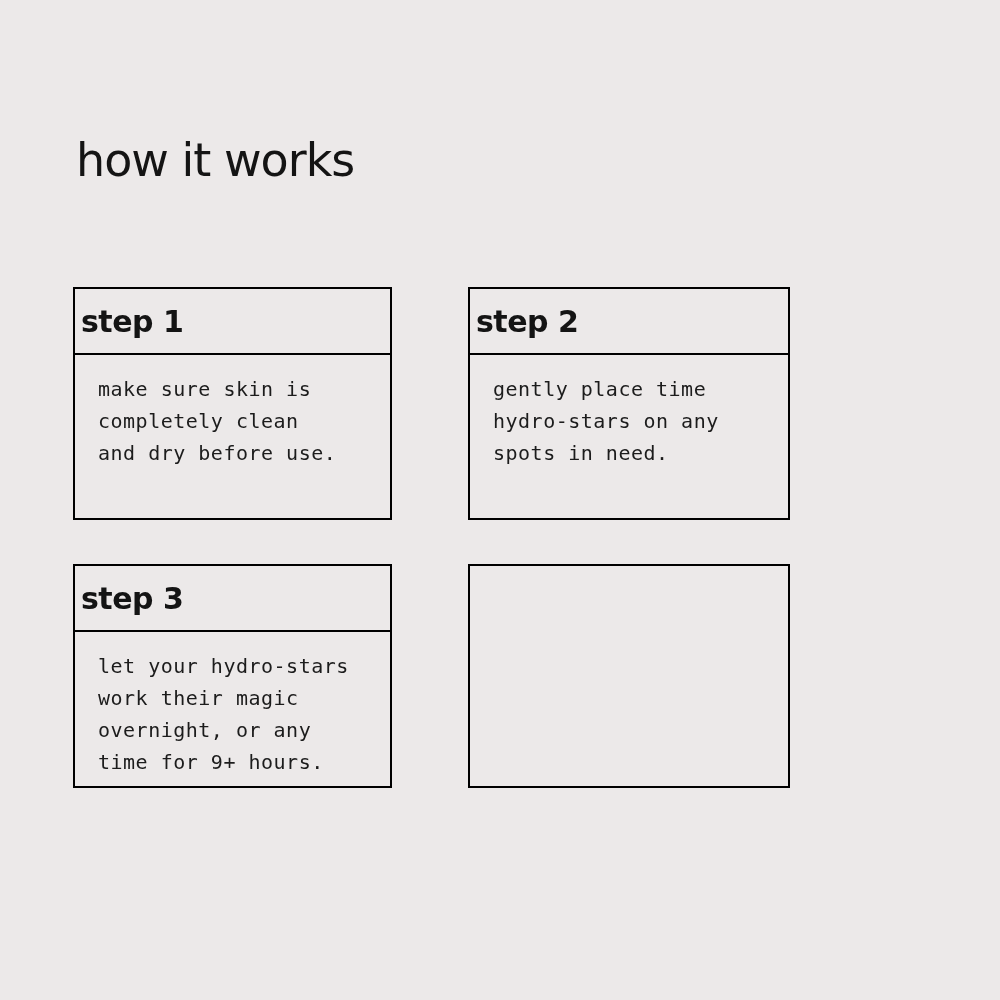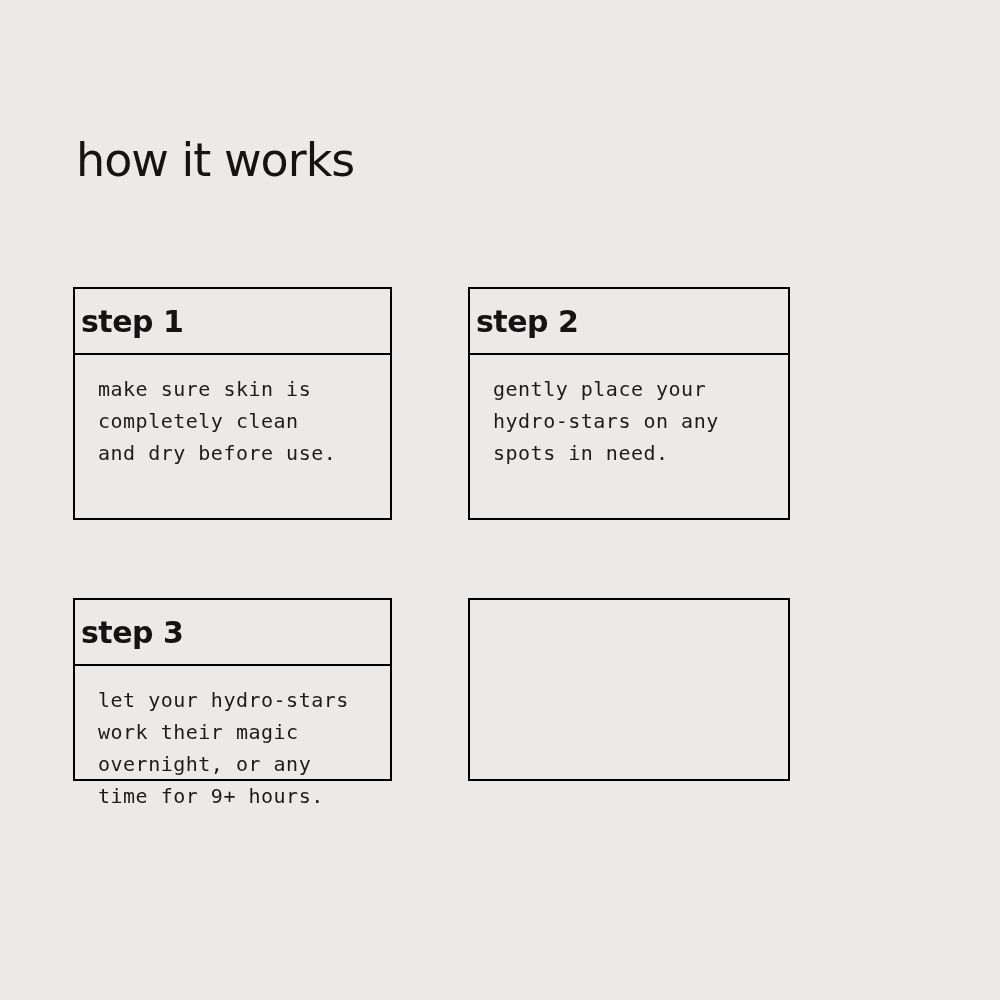--- a/index.html
+++ b/index.html
@@ -25,21 +25,21 @@
     color: #141414;
   }
   .step-card {
     position: absolute;
     width: 319px;
     border: 2px solid #000000;
     background: #ECE9E9;
     box-sizing: border-box;
   }
   .card-r1 { top: 287px; height: 233px; }
-  .card-r2 { top: 598px; height: 183px; }
+  .card-r2 { top: 564px; height: 224px; }
   .card-c1 { left: 73px; }
   .card-c2 { left: 468px; width: 322px; }
   .step-header {
     height: 66px;
     border-bottom: 2px solid #000000;
     display: flex;
     align-items: center;
     padding-left: 6px;
     box-sizing: border-box;
   }
@@ -70,21 +70,21 @@
   </div>
   <div class="step-body">make sure skin is
 completely clean
 and dry before use.</div>
 </div>
 
 <div class="step-card card-r1 card-c2">
   <div class="step-header">
     <span class="step-label">step 2</span>
   </div>
-  <div class="step-body">gently place your
+  <div class="step-body">gently place time
 hydro-stars on any
 spots in need.</div>
 </div>
 
 <div class="step-card card-r2 card-c1">
   <div class="step-header">
     <span class="step-label">step 3</span>
   </div>
   <div class="step-body">let your hydro-stars
 work their magic

